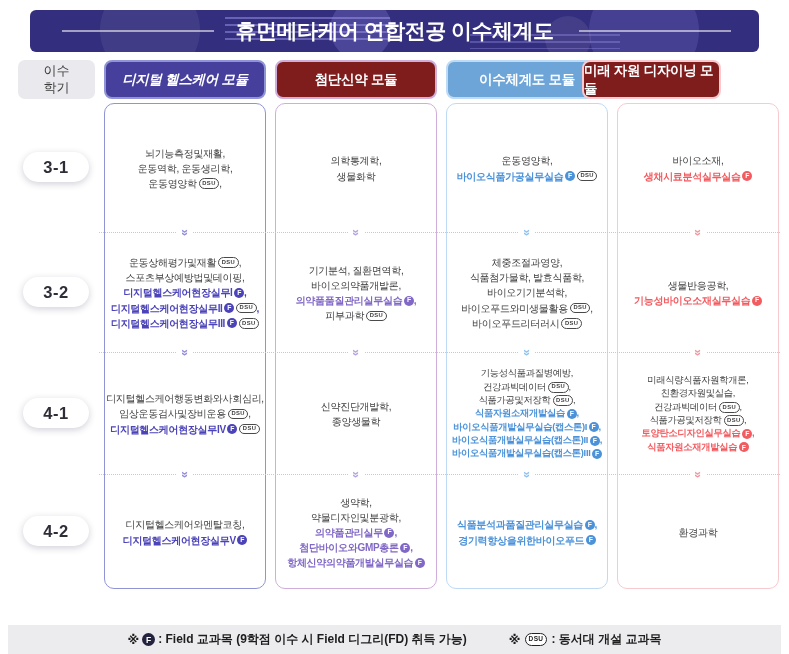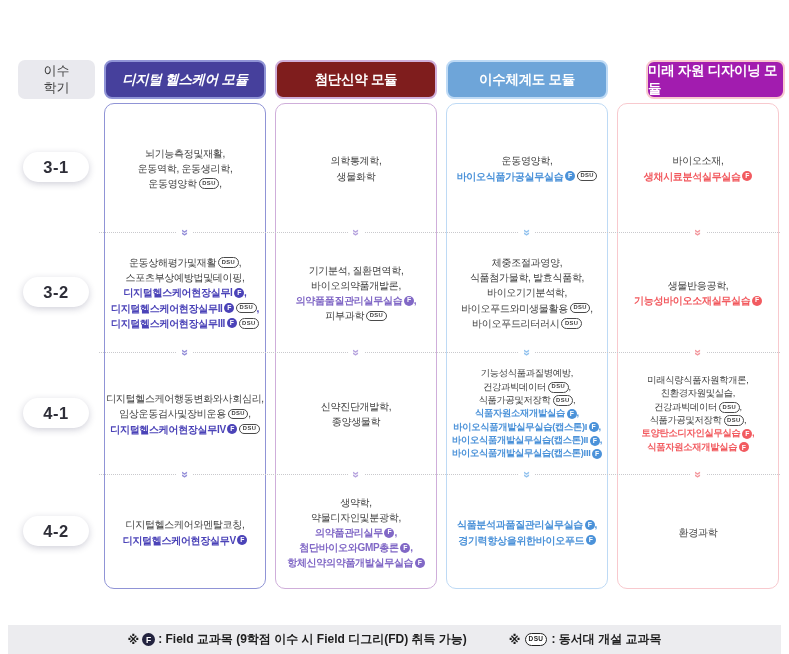--- a/index.html
+++ b/index.html
@@ -56,20 +56,31 @@
           display:flex;align-items:center;justify-content:center;gap:42px;font-size:12px;font-weight:700;color:#1d1d1d;}
   .fnote{display:inline-flex;align-items:center;gap:2px;}
   .footer .fb{width:13px;height:13px;font-size:8.5px;background:#23233f;margin:0 1px;}
   .footer .db{font-size:6.5px;border-color:#222;color:#222;margin:0 2px;padding:1px 3px;}
 </style>
 </head>
 <body>
 
 <div class="page">
 
+  <div class="banner">
+    <div class="circ c1"></div>
+    <div class="circ c2"></div>
+    <div class="circ c3"></div>
+    <div class="circ c4"></div>
+    <div class="speed sp-l"></div>
+    <div class="speed sp-r"></div>
+    <div class="rule rule-l"></div>
+    <div class="rule rule-r"></div>
+    <div class="title">휴먼메타케어 연합전공 이수체계도</div>
+  </div>
 
   <div class="sem-header">이수
 학기</div>
 
   <div class="footer">
     <span class="fnote">
       <span>※</span>
       <span class="fb">
           <span>F</span>
         </span>
@@ -293,21 +304,21 @@
           <span class="accent" style="color: rgb(75, 146, 217);">식품분석과품질관리실무실습</span>
           <span class="fb" style="background: rgb(75, 146, 217);">F</span>
           <span style="color: rgb(75, 146, 217); font-weight: 700;">,</span>
         </div>
         <div class="line">
           <span class="accent" style="color: rgb(75, 146, 217);">경기력향상을위한바이오푸드</span>
           <span class="fb" style="background: rgb(75, 146, 217);">F</span>
         </div>
       </div>
     </div>
-    <div class="mod-header" style="left: 646px; width: 139px; background: #a21caf; border: 2px solid rgb(248, 201, 206);">미래 자원 디자이닝 모듈</div>
+    <div class="mod-header" style="left: 582px; width: 139px; background: #7f1d1d; border: 2px solid rgb(248, 201, 206);">미래 자원 디자이닝 모듈</div>
     <div class="mod-body" style="left: 617px; width: 162px; border-color: rgb(248, 201, 206);">
       <div class="cell" style="height: 129px;">
         <div class="line">
           <span>바이오소재</span>
           <span>,</span>
         </div>
         <div class="line">
           <span class="accent" style="color: rgb(242, 91, 96);">생채시료분석실무실습</span>
           <span class="fb" style="background: rgb(242, 91, 96);">F</span>
         </div>

